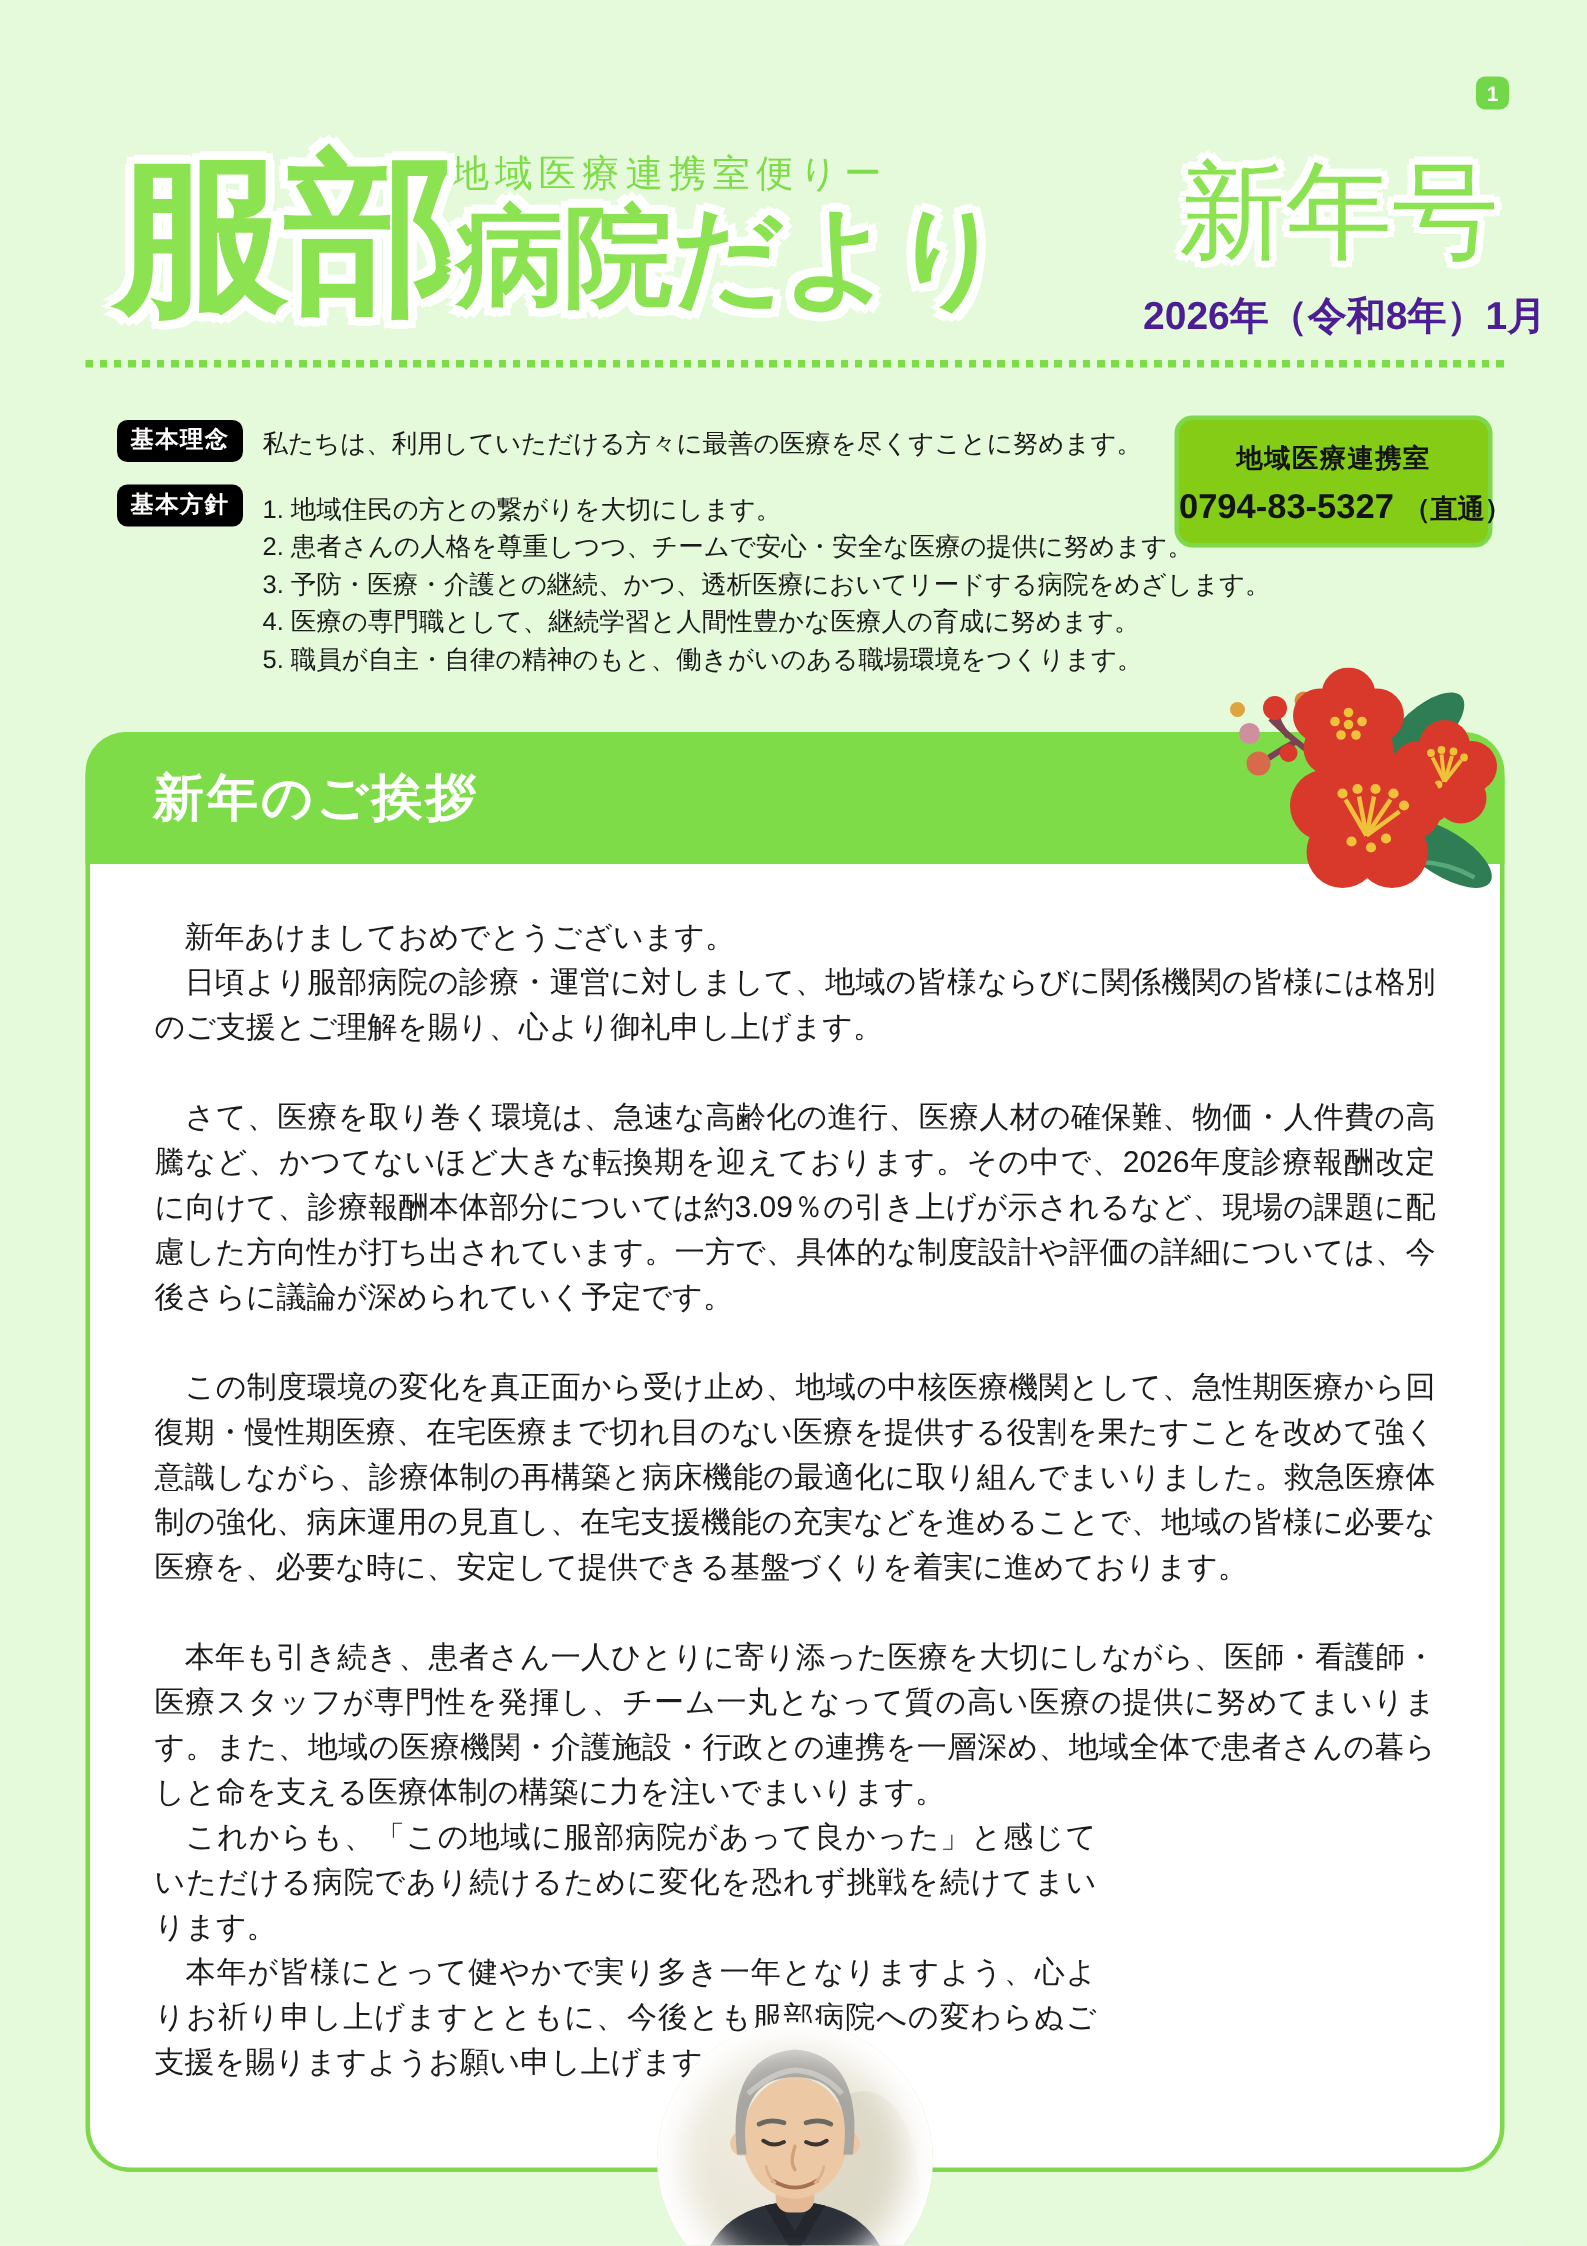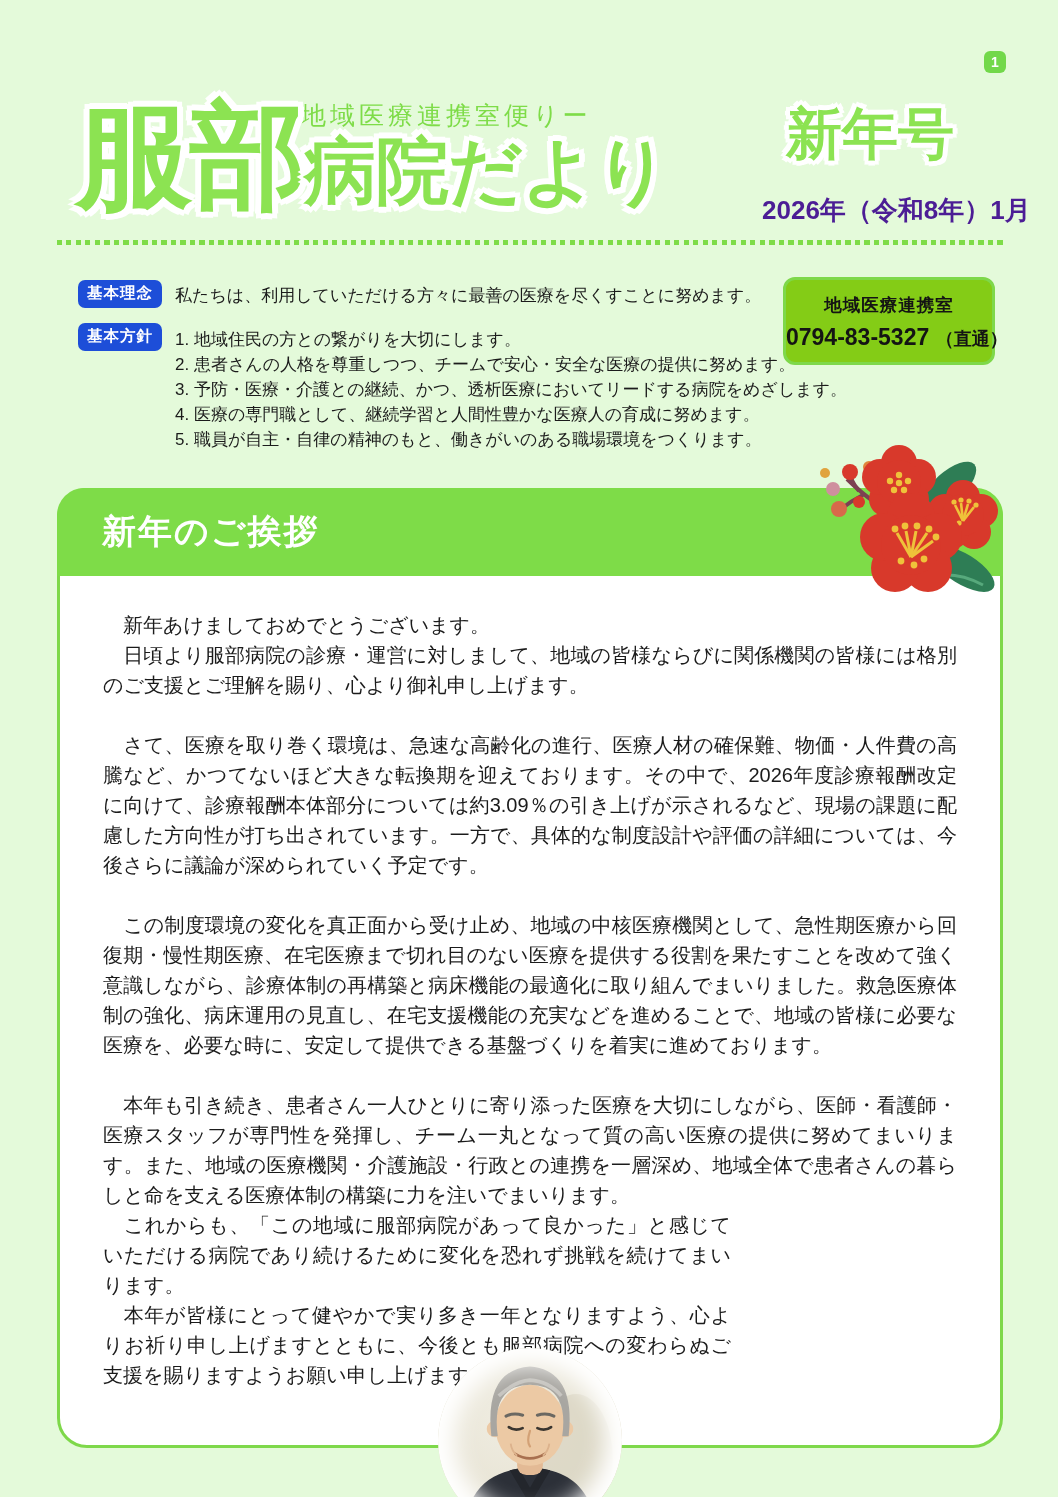--- a/index.html
+++ b/index.html
@@ -11,32 +11,32 @@
   .page-badge { position:absolute; left:984px; top:51px; width:22px; height:22px; background:#72d84a;
     border-radius:6px; color:#fff; font-size:14px; font-weight:700; display:flex; align-items:center; justify-content:center; }
 
   
   .masthead-title { position:absolute; left:76px; top:98px; display:flex; align-items:baseline; color:#8ce352;
     font-weight:800; line-height:1; white-space:nowrap;
     text-shadow:-5px -5px 0 #fff,5px -5px 0 #fff,-5px 5px 0 #fff,5px 5px 0 #fff,-6px 0 0 #fff,6px 0 0 #fff,0 -6px 0 #fff,0 6px 0 #fff; }
   .title-big { font-size:116px; letter-spacing:-2px; }
   .title-small { font-size:73px; letter-spacing:-1px; }
   .masthead-subtitle { position:absolute; left:272px; top:99px; color:#7edc48; font-size:25px; font-weight:400; letter-spacing:4px; white-space:nowrap; }
-  .issue { position:absolute; left:786px; top:106px; color:#8ce352; font-size:56px; font-weight:700; line-height:1; white-space:nowrap;
+  .issue { position:absolute; left:786px; top:106px; color:#8ce352; font-size:71px; font-weight:400; line-height:1; white-space:nowrap;
     text-shadow:-4px -4px 0 #fff,4px -4px 0 #fff,-4px 4px 0 #fff,4px 4px 0 #fff,-5px 0 0 #fff,5px 0 0 #fff,0 -5px 0 #fff,0 5px 0 #fff; }
   .issue-date { position:absolute; left:762px; top:193px; color:#4c1d95; font-size:26px; font-weight:700; white-space:nowrap; }
 
   .dotted-line { position:absolute; left:57px; top:240px; width:946px; height:5px;
     background:repeating-linear-gradient(90deg,#7edc48 0 5px,transparent 5px 9.5px); }
 
   
   .phil-row { position:absolute; left:78px; display:flex; gap:13px; align-items:flex-start; }
   .phil-row.rinen { top:280px; }
   .phil-row.hoshin { top:323px; }
-  .badge { background:#1d4ed8; color:#fff; font-size:15.5px; font-weight:700; letter-spacing:1px;
+  .badge { background:#000000; color:#fff; font-size:15.5px; font-weight:700; letter-spacing:1px;
     padding:3px 9px 4px; border-radius:7px; white-space:nowrap; flex:0 0 auto; }
   .phil-text { font-size:17px; color:#1b1b1b; padding-top:4px; white-space:nowrap; }
   .hoshin-list p { font-size:17px; line-height:25px; color:#1b1b1b; white-space:nowrap; }
   .hoshin-list { padding-top:4px; }
 
   
   .contact-box { position:absolute; left:783px; top:277px; width:212px; height:88px; background:#84cc16;
     border:3px solid #7ed84a; border-radius:12px; text-align:center; }
   .contact-title { font-size:17.5px; font-weight:700; color:#141414; margin-top:13px; letter-spacing:1px; }
   .contact-phone { font-size:23px; font-weight:700; color:#141414; margin-top:7px; white-space:nowrap; }

